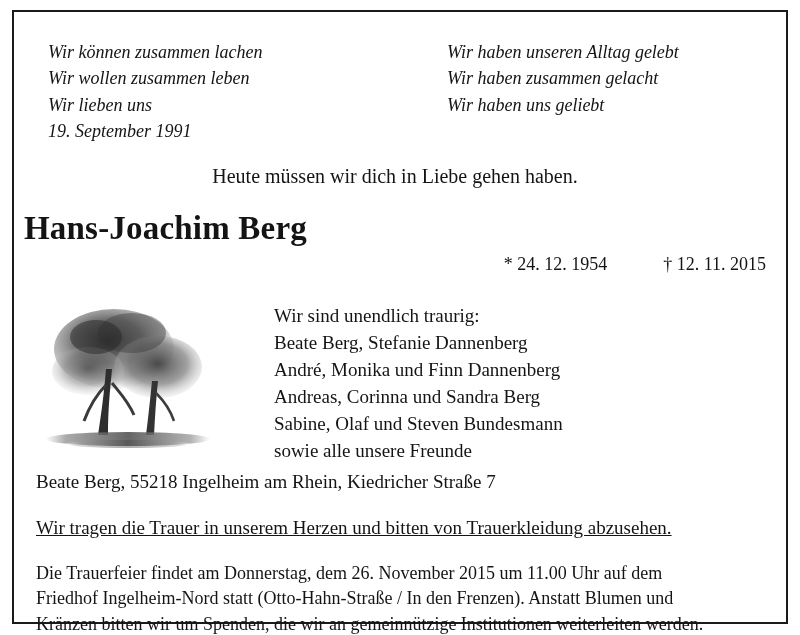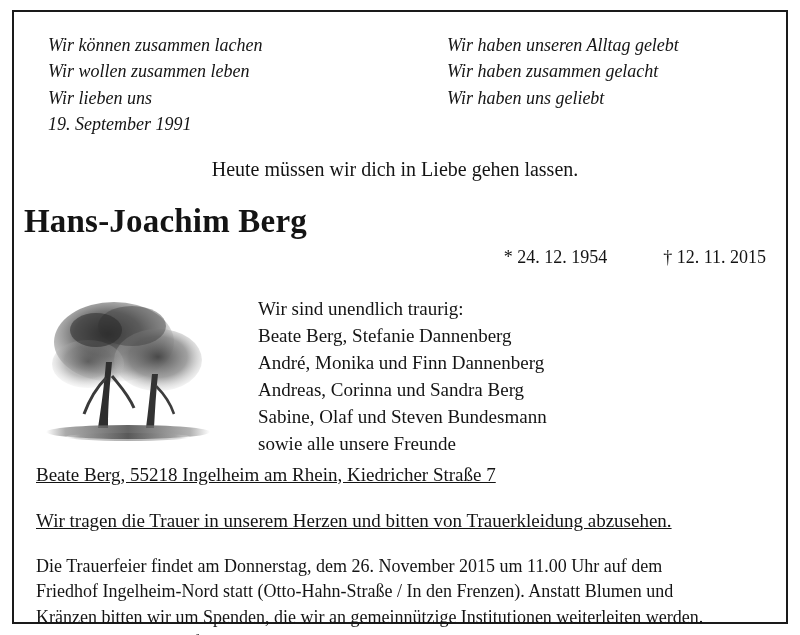--- a/index.html
+++ b/index.html
@@ -22,21 +22,21 @@
     left: 12px;
     top: 10px;
     width: 776px;
     height: 614px;
     border: 2px solid #1a1a1a;
     box-sizing: border-box;
   }
   .inner {
     position: absolute;
     left: 12px;
-    top: 10px;
+    top: 17px;
     width: 776px;
     height: 546px;
     box-sizing: border-box;
     padding: 22px 22px 6px 22px;
   }
 
   
   .verse {
     display: flex;
     justify-content: flex-start;
@@ -82,38 +82,37 @@
     margin-top: 22px;
   }
   .tree-wrap {
     width: 196px;
     height: 164px;
     margin-left: 2px;
     flex: 0 0 auto;
     position: relative;
   }
   .family {
-    margin-left: 26px;
+    margin-left: 42px;
     padding-top: 8px;
   }
   .family .intro {
     font-size: 19px;
     margin-bottom: 3px;
   }
   .family .nm {
     font-size: 19px;
     font-weight: normal;
     line-height: 1.42;
   }
 
   .address {
     font-size: 19px;
     margin-top: 6px;
     margin-left: 2px;
-    text-decoration: underline;
   }
 
   .mourn {
     font-size: 19px;
     text-decoration: underline;
     margin-top: 24px;
     margin-left: 2px;
   }
 
   .footer {
@@ -139,21 +138,21 @@
         <div class="line">Wir lieben uns</div>
         <div class="line">19. September 1991</div>
       </div>
       <div class="col-right">
         <div class="line">Wir haben unseren Alltag gelebt</div>
         <div class="line">Wir haben zusammen gelacht</div>
         <div class="line">Wir haben uns geliebt</div>
       </div>
     </div>
 
-    <div class="subtitle">Heute müssen wir dich in Liebe gehen lassen.</div>
+    <div class="subtitle">Heute müssen wir dich in Liebe gehen haben.</div>
 
     <div class="name">Hans-Joachim Berg</div>
 
     <div class="dates">
       <span class="birth">* 24. 12. 1954</span><span class="death">† 12. 11. 2015</span>
     </div>
 
     <div class="mid">
       <div class="tree-wrap">
         <svg width="196" height="164" viewBox="0 0 196 164">

